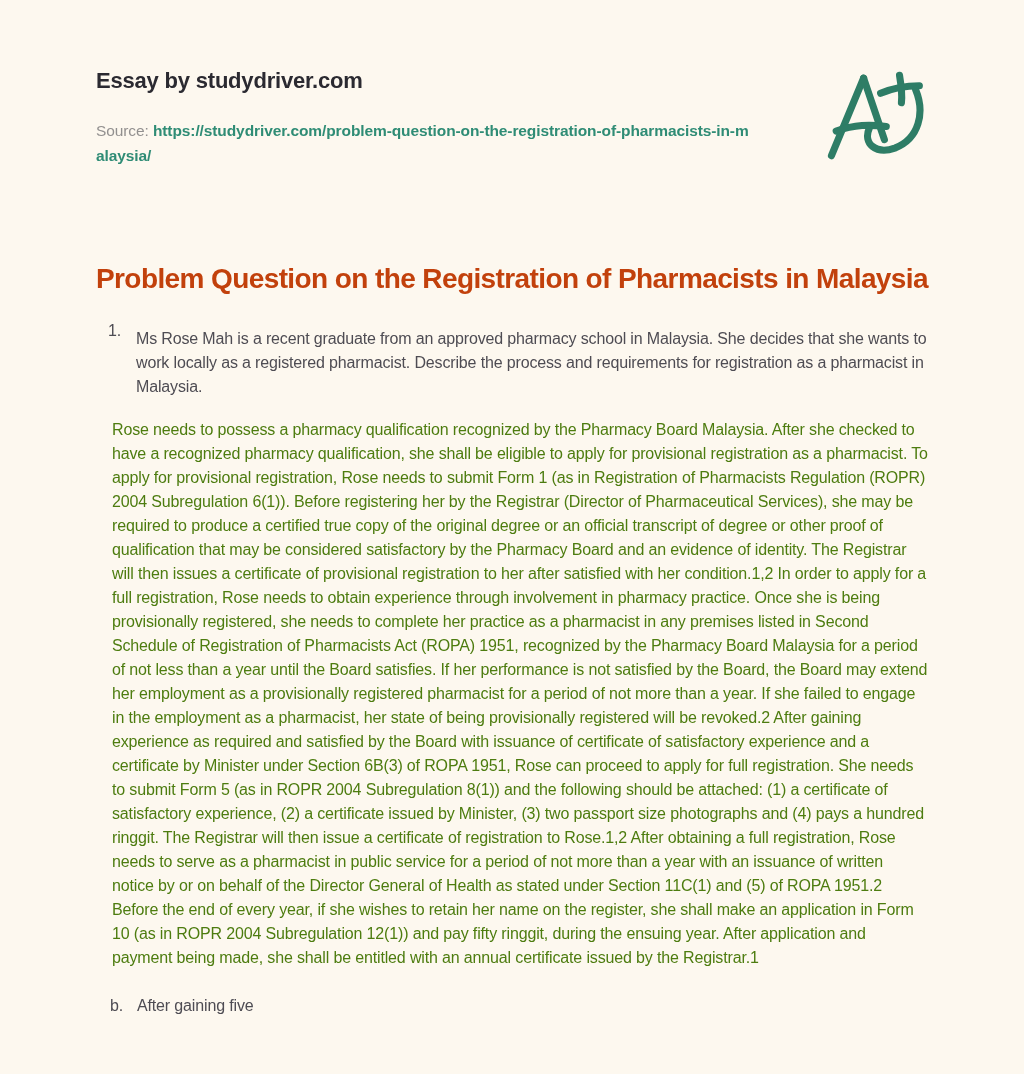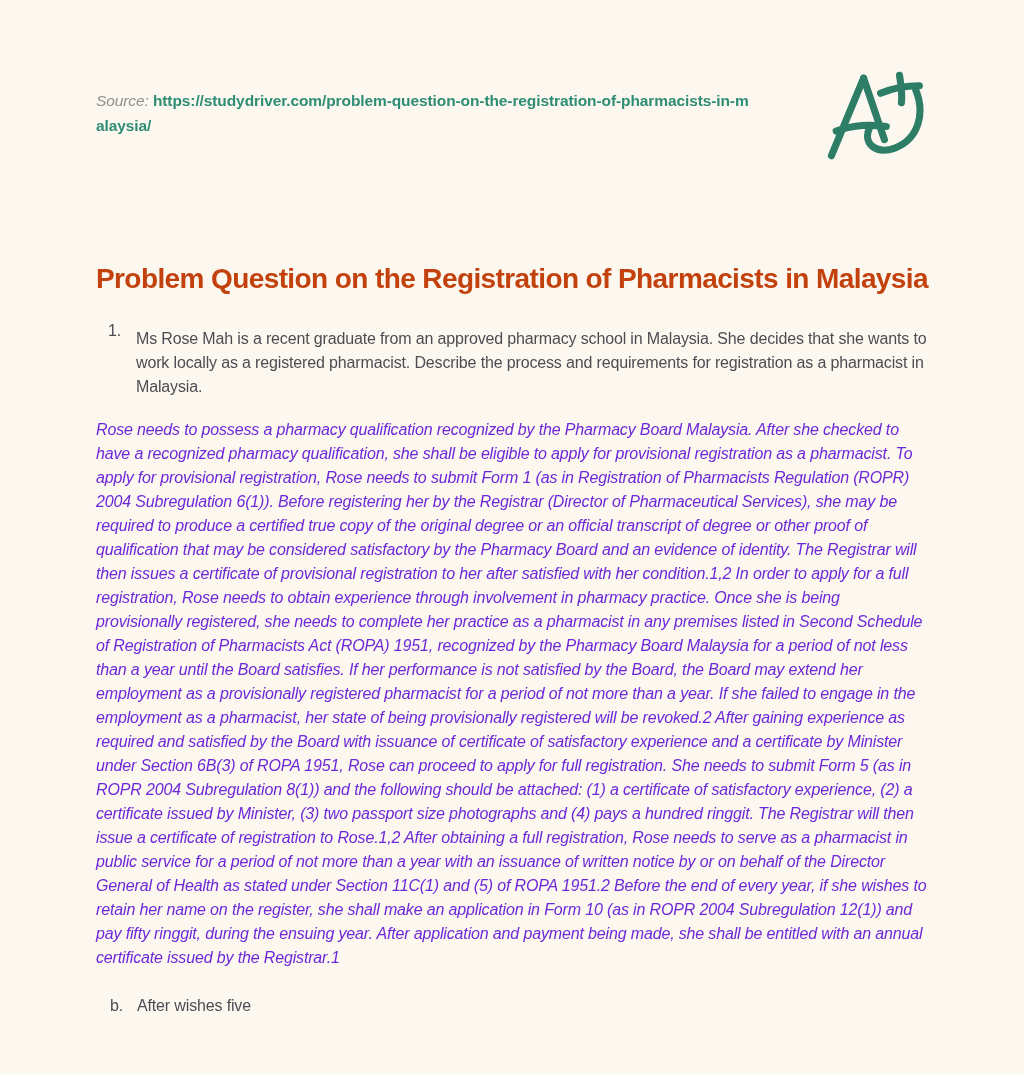--- a/index.html
+++ b/index.html
@@ -33,21 +33,20 @@
   }
   .source-line {
     margin-top: 24px;
     font-size: 15.5px;
     line-height: 25px;
     max-width: 660px;
     letter-spacing: -0.1px;
   }
   .source-label {
     color: #92908f;
-    font-style: italic;
   }
   .source-link {
     color: #2f8c75;
     text-decoration: none;
     word-break: break-all;
     font-weight: bold;
   }
   .logo {
     width: 104px;
     height: 104px;
@@ -82,26 +81,25 @@
     flex: 0 0 auto;
     width: 28px;
     text-align: left;
     margin-left: 12px;
   }
   .q-item .q-text {
     flex: 1 1 auto;
     margin-top: 8px;
   }
   .body-para {
-    margin: 19px 0 0 0;
+    margin: 19px 0 0 16px;
     font-size: 16px;
     line-height: 24px;
-    color: #6d28d9;
+    color: #4d7c0f;
     letter-spacing: -0.15px;
-    font-style: italic;
   }
   .sub-item {
     display: flex;
     margin-top: 24px;
     font-size: 16px;
     line-height: 24px;
     color: #4e4c53;
     letter-spacing: -0.15px;
   }
   .sub-item .marker {
@@ -110,20 +108,21 @@
     margin-left: 14px;
   }
 </style>
 </head>
 <body>
 
 <div class="page">
 
   <header class="doc-header">
     <div class="header-text">
+      <div class="essay-by">Essay by studydriver.com</div>
       <div class="source-line">
         <span class="source-label">Source: </span><a class="source-link" href="#">https://studydriver.com/problem-question-on-the-registration-of-pharmacists-in-malaysia/</a>
       </div>
     </div>
     <div class="logo">
       <svg viewBox="0 0 110 110" fill="none" stroke="#2e7d66" stroke-width="7.5" stroke-linecap="round">
         <path d="M10,97 L44,15"></path>
         <path d="M44,15 L66,80"></path>
         <path d="M15,71 C35,64 50,64 68,66"></path>
         <path d="M82,12 C84,24 85,33 84,41"></path>
@@ -140,17 +139,17 @@
       <div class="q-item">
         <span class="marker">1.</span>
         <span class="q-text">Ms Rose Mah is a recent graduate from an approved pharmacy school in Malaysia. She decides that she wants to work locally as a registered pharmacist. Describe the process and requirements for registration as a pharmacist in Malaysia.</span>
       </div>
     </div>
 
     <p class="body-para">Rose needs to possess a pharmacy qualification recognized by the Pharmacy Board Malaysia. After she checked to have a recognized pharmacy qualification, she shall be eligible to apply for provisional registration as a pharmacist. To apply for provisional registration, Rose needs to submit Form 1 (as in Registration of Pharmacists Regulation (ROPR) 2004 Subregulation 6(1)). Before registering her by the Registrar (Director of Pharmaceutical Services), she may be required to produce a certified true copy of the original degree or an official transcript of degree or other proof of qualification that may be considered satisfactory by the Pharmacy Board and an evidence of identity. The Registrar will then issues a certificate of provisional registration to her after satisfied with her condition.1,2 In order to apply for a full registration, Rose needs to obtain experience through involvement in pharmacy practice. Once she is being provisionally registered, she needs to complete her practice as a pharmacist in any premises listed in Second Schedule of Registration of Pharmacists Act (ROPA) 1951, recognized by the Pharmacy Board Malaysia for a period of not less than a year until the Board satisfies. If her performance is not satisfied by the Board, the Board may extend her employment as a provisionally registered pharmacist for a period of not more than a year. If she failed to engage in the employment as a pharmacist, her state of being provisionally registered will be revoked.2 After gaining experience as required and satisfied by the Board with issuance of certificate of satisfactory experience and a certificate by Minister under Section 6B(3) of ROPA 1951, Rose can proceed to apply for full registration. She needs to submit Form 5 (as in ROPR 2004 Subregulation 8(1)) and the following should be attached: (1) a certificate of satisfactory experience, (2) a certificate issued by Minister, (3) two passport size photographs and (4) pays a hundred ringgit. The Registrar will then issue a certificate of registration to Rose.1,2 After obtaining a full registration, Rose needs to serve as a pharmacist in public service for a period of not more than a year with an issuance of written notice by or on behalf of the Director General of Health as stated under Section 11C(1) and (5) of ROPA 1951.2 Before the end of every year, if she wishes to retain her name on the register, she shall make an application in Form 10 (as in ROPR 2004 Subregulation 12(1)) and pay fifty ringgit, during the ensuing year. After application and payment being made, she shall be entitled with an annual certificate issued by the Registrar.1</p>
 
     <div class="sub-item">
       <span class="marker">b.</span>
-      <span class="sub-text">After wishes five</span>
+      <span class="sub-text">After gaining five</span>
     </div>
   </main>
 
 </div>
 
 </body></html>

